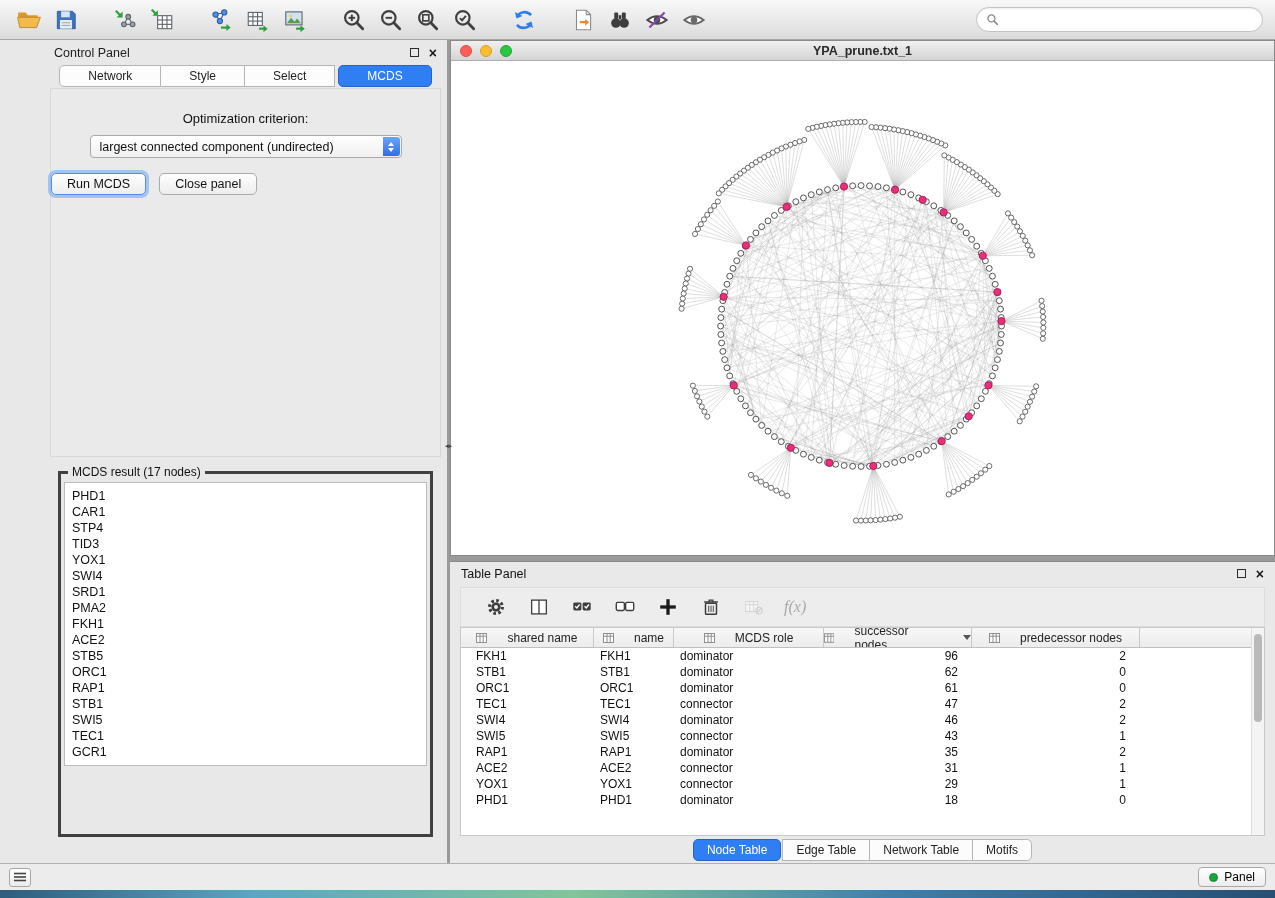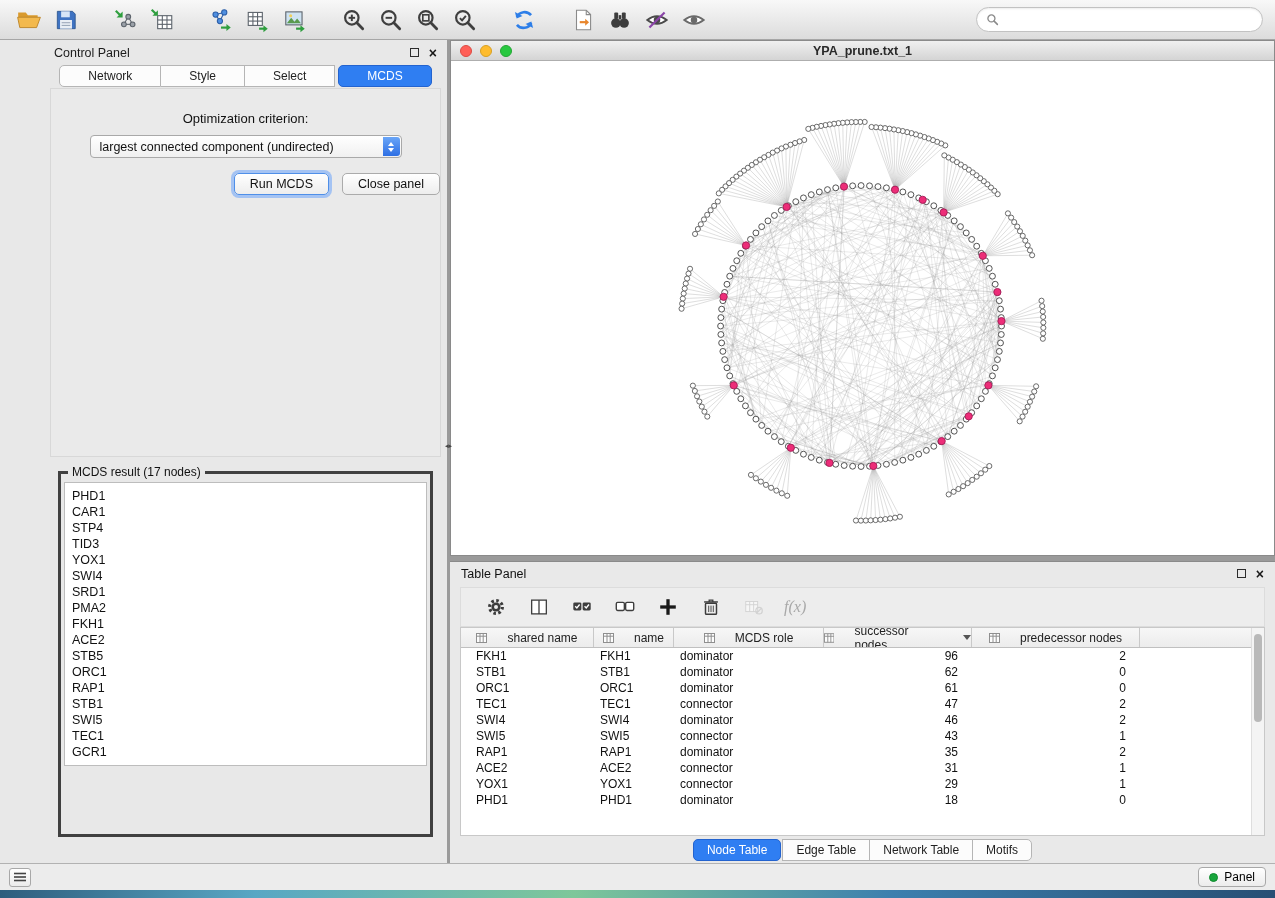--- a/index.html
+++ b/index.html
@@ -35,21 +35,21 @@
   .cp-body{flex:1;margin:1px 6px 8px;background:#eaeaea;border:1px solid #d8d8d8;padding-top:22px;}
   .opt-label{text-align:center;font-size:13px;margin-bottom:9px;}
   .combo{width:312px;height:23px;margin:0 auto;background:linear-gradient(#ffffff,#f0f0f0);
     border:1px solid #a9a9a9;border-radius:4px;position:relative;display:flex;align-items:center;
     padding:0 24px 0 9px;font-size:12.5px;white-space:nowrap;overflow:hidden;cursor:pointer;}
   .combo-stepper{position:absolute;right:1px;top:1px;bottom:1px;width:17px;border-radius:0 3px 3px 0;
     background:linear-gradient(#6aa6f8,#2e6fe4);display:flex;flex-direction:column;align-items:center;justify-content:center;gap:2px;}
   .combo-stepper i{width:0;height:0;border-left:3.5px solid transparent;border-right:3.5px solid transparent;display:block;}
   .chev-up{border-bottom:4px solid #fff;}
   .chev-down{border-top:4px solid #fff;}
-  .btn-row{display:flex;justify-content:flex-end;gap:13px;margin-top:15px;padding-bottom:16px;}
+  .btn-row{display:flex;justify-content:flex-start;gap:13px;margin-top:15px;padding-bottom:16px;}
   .mac-btn{font-family:inherit;font-size:12.5px;padding:3px 15px;background:linear-gradient(#ffffff,#ededed);
     border:1px solid #ababab;border-radius:5px;color:#111;cursor:pointer;}
   .mac-btn.focus-ring{box-shadow:0 0 0 3px rgba(116,169,248,.6);border-color:#4f8fe8;}
   .result-fieldset{flex:0 0 372px;height:372px;margin:0 14px 26px;border:3px solid #404040;
     padding:3px;display:flex;flex-direction:column;background:#e8e8e8;}
   .result-fieldset legend{font-size:12px;padding:0 4px;margin-left:4px;}
   .result-list{flex:1;background:#fff;border:1px solid #bdbdbd;overflow:hidden;padding:5px 7px;}
   .result-item{font-size:12.5px;line-height:16px;color:#111;}
 
   .splitter{flex:0 0 3px;width:3px;background:#9a9a9a;position:relative;cursor:col-resize;}

